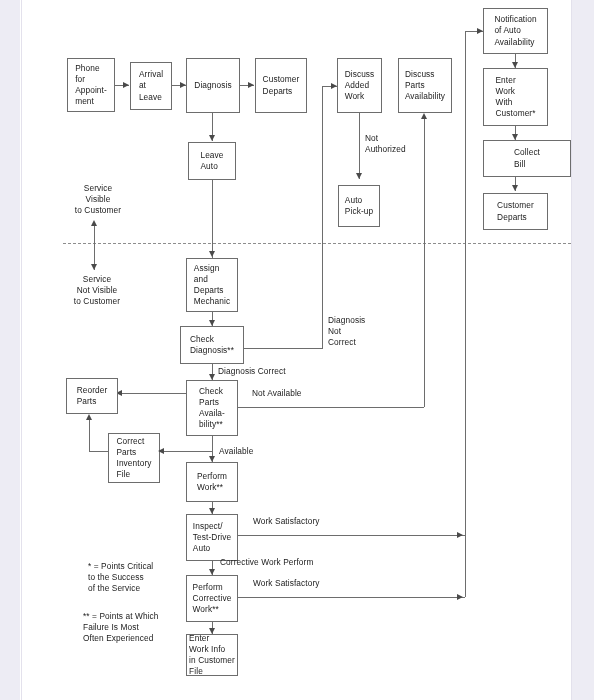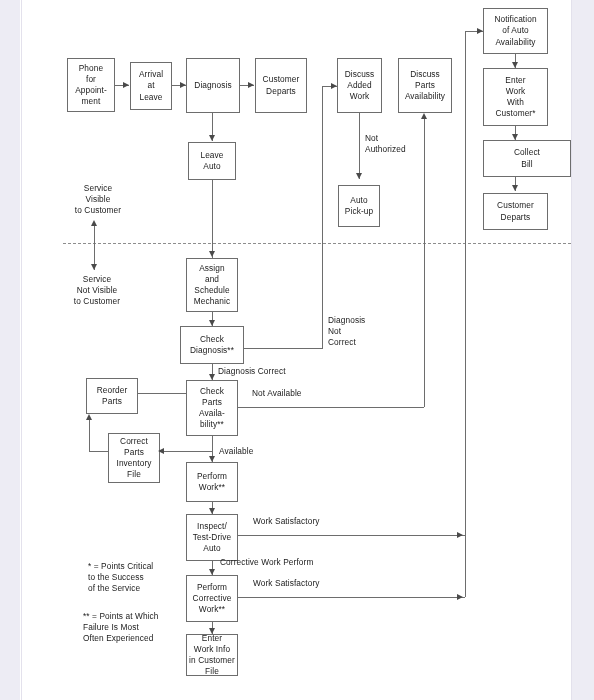--- a/index.html
+++ b/index.html
@@ -47,21 +47,21 @@
 
   
   .node {
     position: absolute;
     box-sizing: border-box;
     border: 1px solid #6d6d6d;
     background: #ffffff;
     color: #1a1a1a;
     font-size: 8.3px;
     line-height: 11.2px;
-    text-align: center;
+    text-align: left;
     display: flex;
     align-items: center;
     justify-content: center;
     padding: 1px 2px;
     white-space: pre-line;
     letter-spacing: 0.1px;
   }
 
   
   .label {
@@ -209,21 +209,21 @@
 
     <div class="label center" style="left:54px; top:274px; width:86px;">Service
 Not Visible
 to Customer</div>
 
     <div class="vline" style="left:212px; top:180px; height:78px;"></div>
     <div class="arrow down" style="left:209px; top:251px;"></div>
 
     <div class="node" style="left:186px; top:258px; width:52px; height:54px;">Assign
 and
-Schedule
+Departs
 Mechanic</div>
 
     <div class="vline" style="left:212px; top:312px; height:14px;"></div>
     <div class="arrow down" style="left:209px; top:320px;"></div>
 
     <div class="node" style="left:180px; top:326px; width:64px; height:38px;">Check
 Diagnosis**</div>
 
     <div class="hline" style="left:244px; top:348px; width:79px;"></div>
     <div class="vline" style="left:322px; top:86px; height:262px;"></div>
@@ -240,21 +240,21 @@
     <div class="label left" style="left:218px; top:366px; width:90px;">Diagnosis Correct</div>
 
     <div class="node" style="left:186px; top:380px; width:52px; height:56px;">Check
 Parts
 Availa-
 bility**</div>
 
     <div class="hline" style="left:118px; top:393px; width:68px;"></div>
     <div class="arrow left" style="left:116px; top:389.5px;"></div>
 
-    <div class="node" style="left:66px; top:378px; width:52px; height:36px;margin-left:20px;">Reorder
+    <div class="node" style="left:66px; top:378px; width:52px; height:36px;">Reorder
 Parts</div>
 
     <div class="hline" style="left:238px; top:407px; width:186px;"></div>
     <div class="vline" style="left:424px; top:119px; height:288px;"></div>
     <div class="arrow up" style="left:421px; top:113px;"></div>
 
     <div class="label left" style="left:252px; top:388px; width:80px;">Not Available</div>
 
     <div class="node" style="left:108px; top:433px; width:52px; height:50px;">Correct
 Parts

